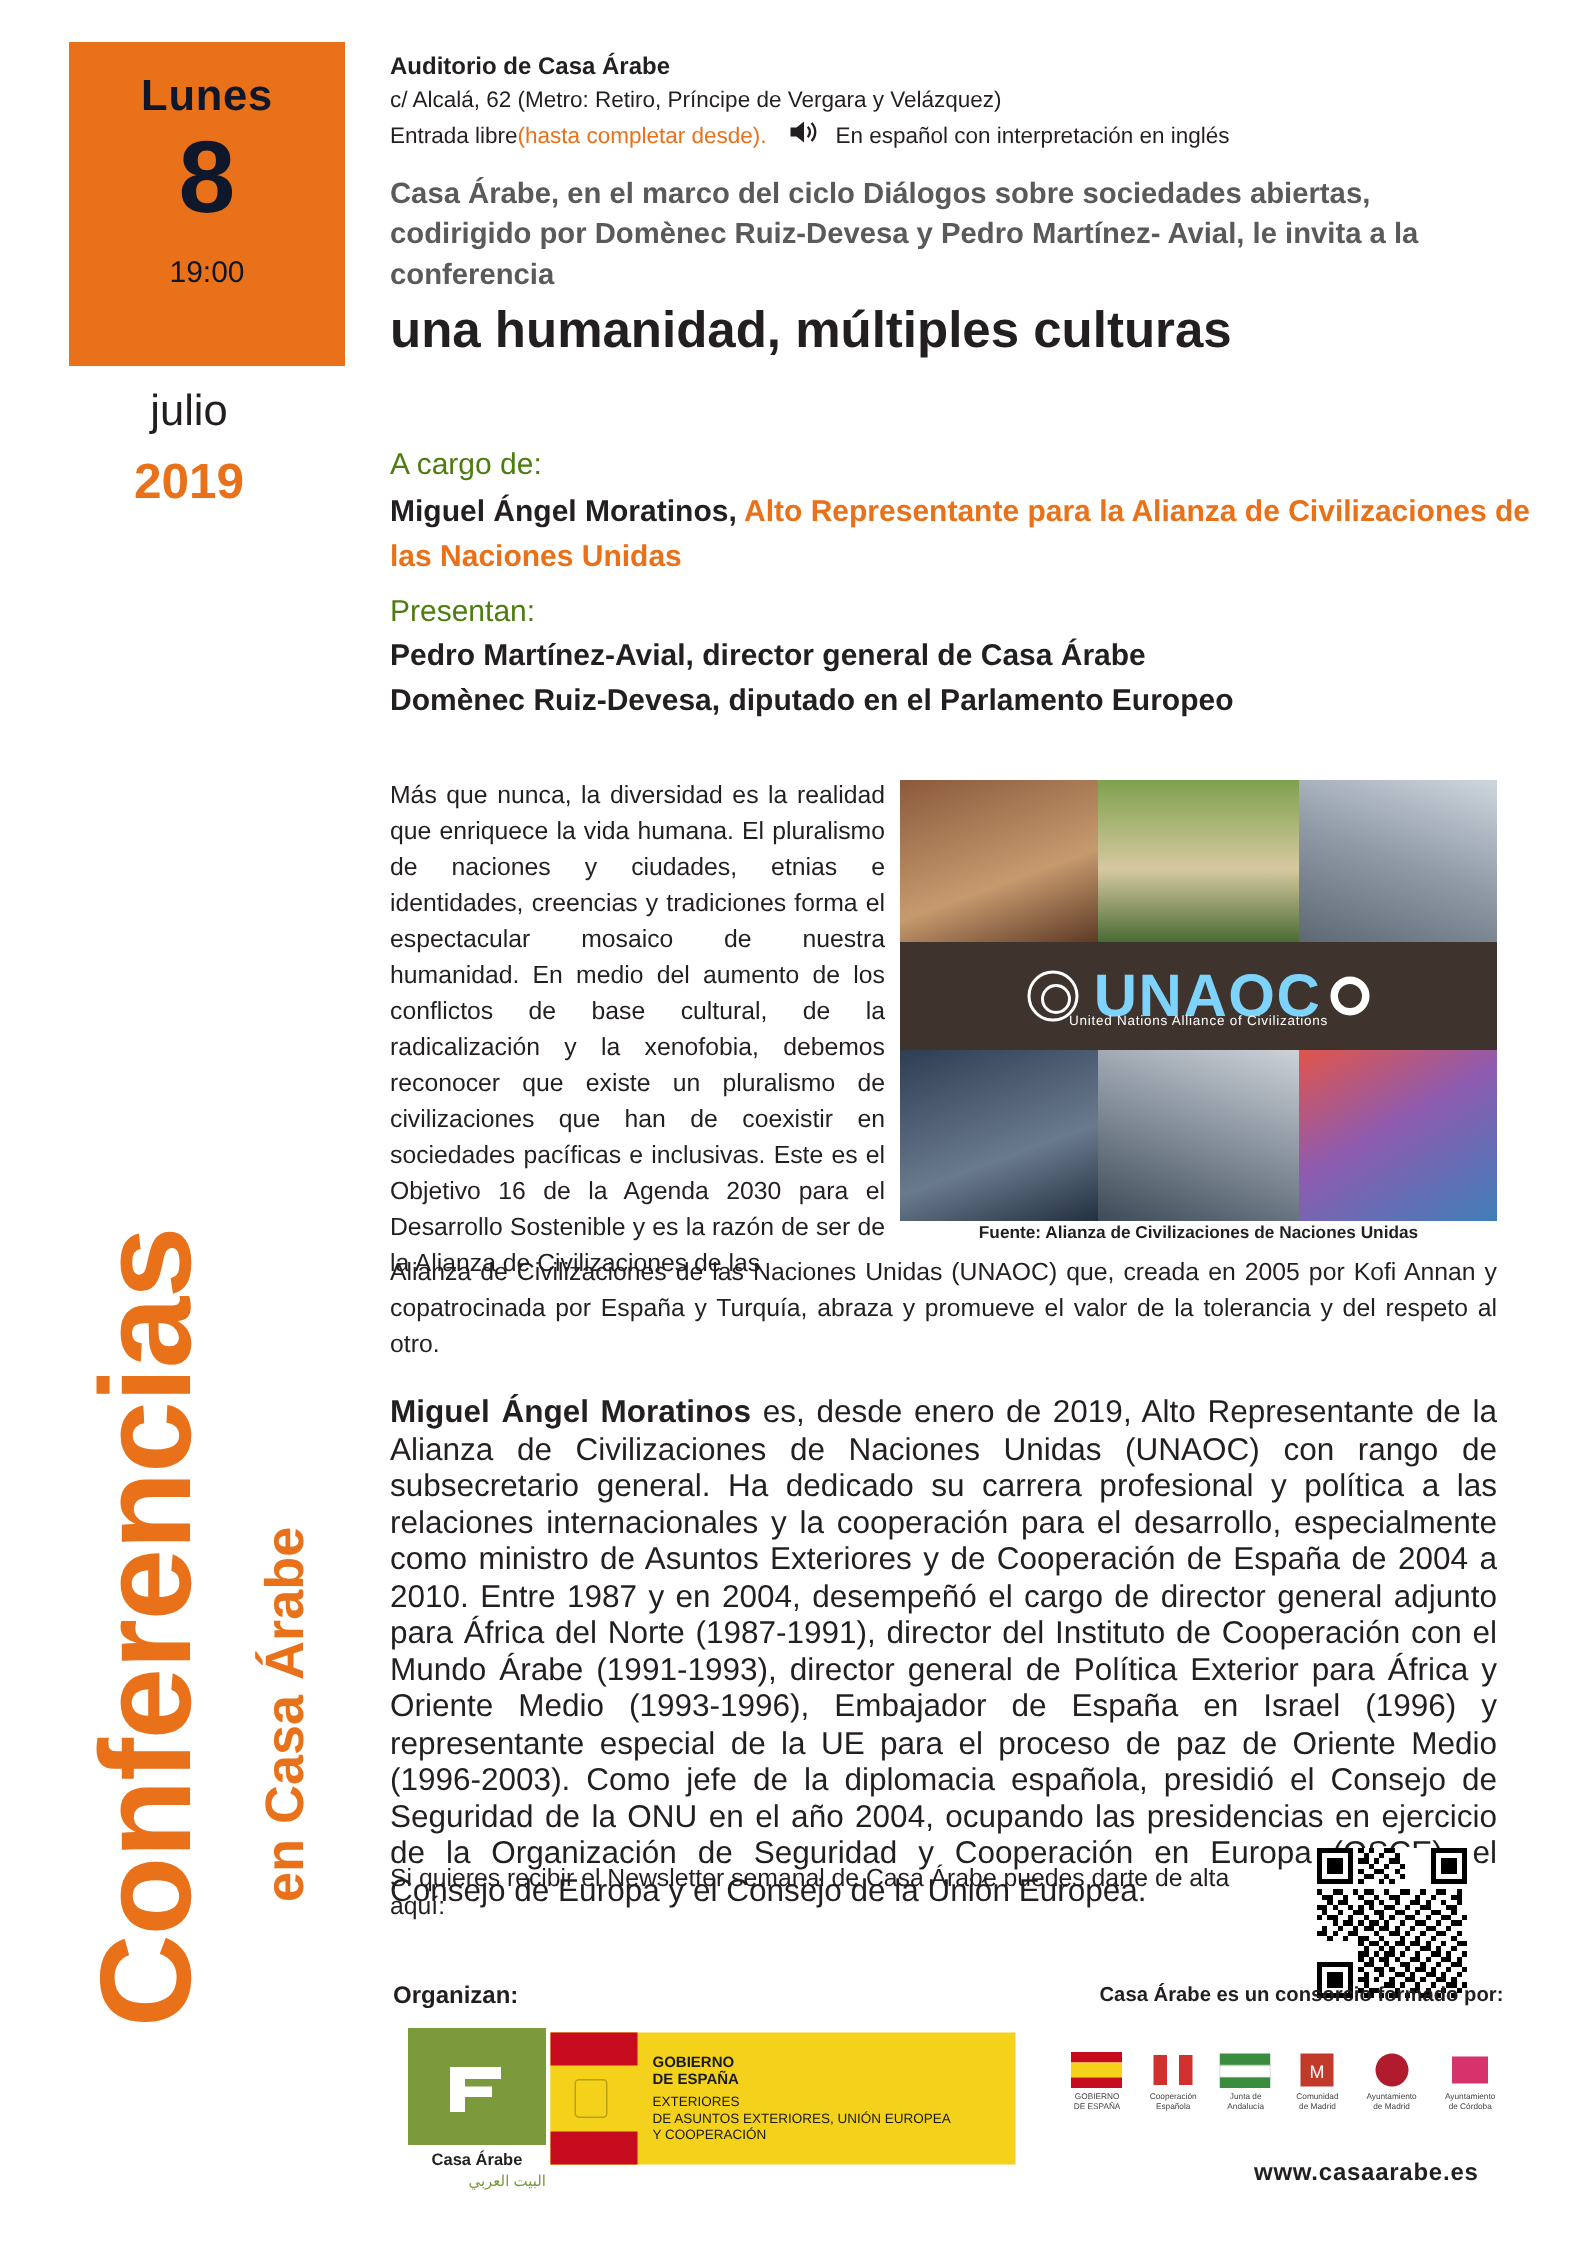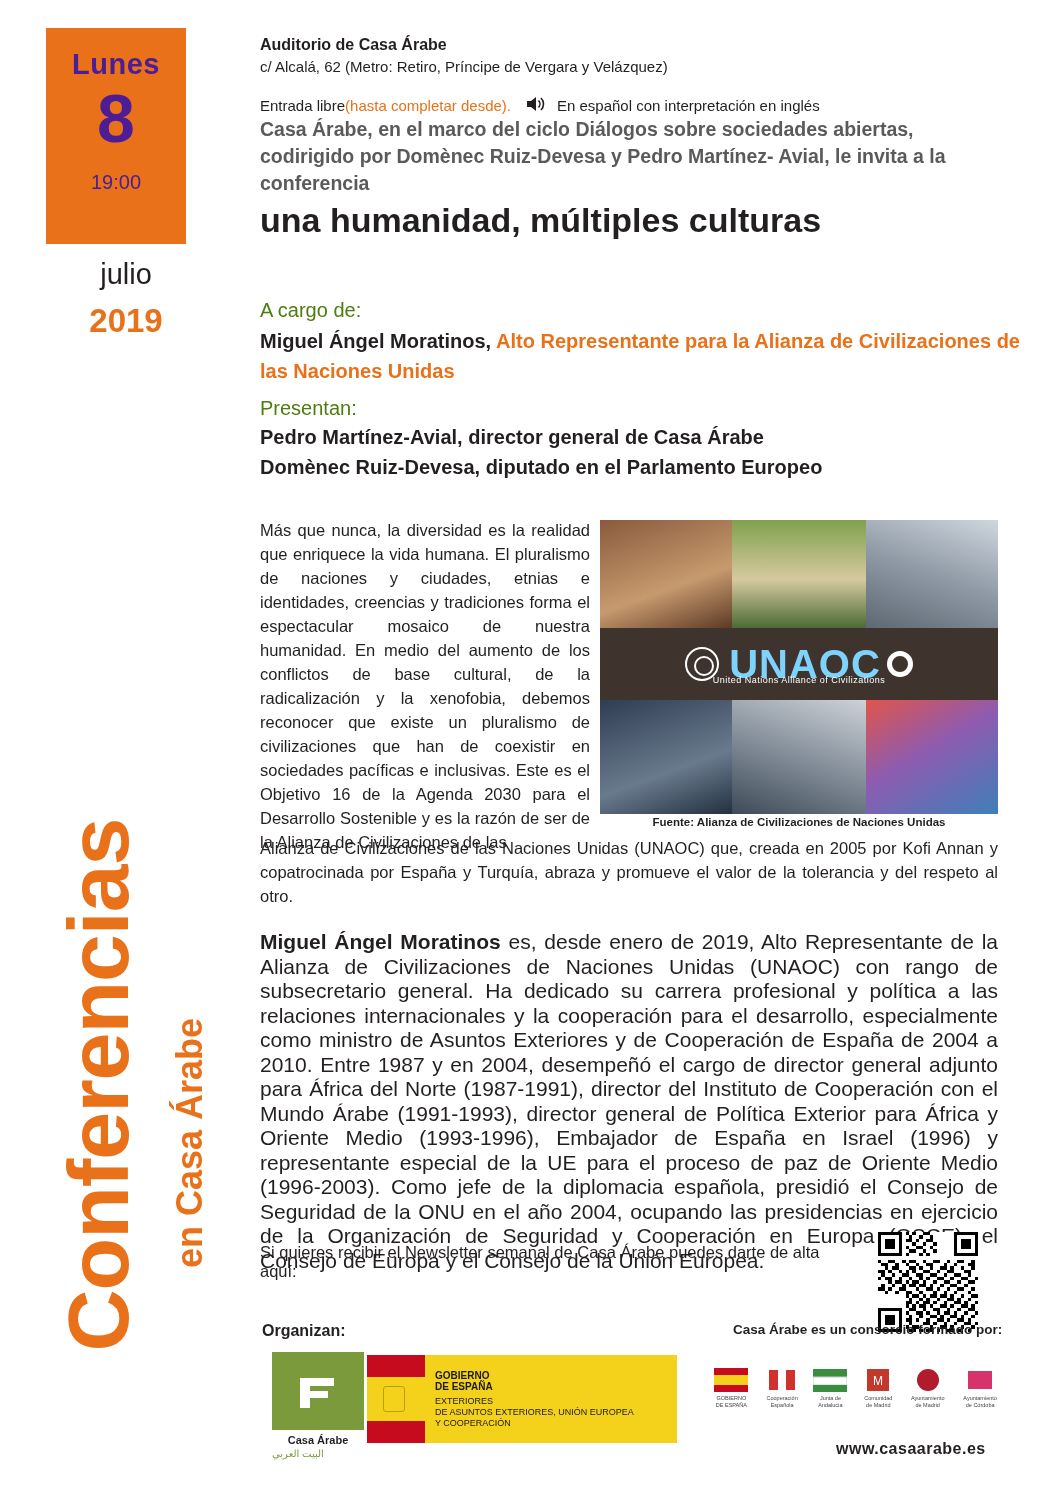--- a/index.html
+++ b/index.html
@@ -9,22 +9,22 @@
     background:#ffffff;
     font-family:"Liberation Sans", sans-serif;
     color:#231f20;
     position:relative;
     overflow:hidden;
   }
   .page { position:relative; width:1058px; height:1497px; }
 
   
   .datebox {
-    position:absolute; left:46px; top:28px; width:140px; height:216px;
-    background:#e8711a; color:#4c1d95; text-align:center;
+    position:absolute; left:46px; top:28px; width:184px; height:216px;
+    background:#e8711a; color:#0f172a; text-align:center;
   }
   .datebox .dow { font-size:29px; font-weight:bold; margin-top:20px; letter-spacing:0.5px; }
   .datebox .day { font-size:68px; font-weight:bold; line-height:62px; margin-top:6px; }
   .datebox .time { font-size:20px; margin-top:22px; }
   .month {
     position:absolute; left:46px; top:258px; width:160px; text-align:center;
     font-size:29px; color:#231f20;
   }
   .year {
     position:absolute; left:46px; top:302px; width:160px; text-align:center;
@@ -45,21 +45,21 @@
     transform:rotate(-90deg); transform-origin:center center;
     width:450px; text-align:left;
     font-size:36px; font-weight:bold; color:#e8711a;
     white-space:nowrap;
   }
 
   
   .venue { position:absolute; left:260px; top:36px; width:760px; }
   .venue .v1 { font-size:16px; font-weight:bold; color:#231f20; }
   .venue .v2 { font-size:15px; color:#231f20; margin-top:4px; }
-  .venue .v3 { font-size:15px; color:#231f20; margin-top:20px; display:flex; align-items:center; }
+  .venue .v3 { font-size:15px; color:#231f20; margin-top:4px; display:flex; align-items:center; }
   .venue .v3 .orange { color:#e8711a; }
   .speaker-icon { display:inline-block; margin:0 10px 0 14px; vertical-align:middle; }
 
   
   .intro {
     position:absolute; left:260px; top:116px; width:738px;
     font-size:19.5px; font-weight:bold; color:#5a5a5a; line-height:27px;
   }
   .intro .ital { }
 
@@ -133,21 +133,21 @@
   
   .organizan { position:absolute; left:262px; top:1322px; font-size:16px; font-weight:bold; color:#231f20; }
   .consorcio { position:absolute; left:733px; top:1322px; font-size:13.5px; font-weight:bold; color:#231f20; }
   .logo-casaarabe {
     position:absolute; left:272px; top:1352px; width:92px; height:110px;
     background:#ffffff; border:0;
   }
   .ca-green { position:absolute; left:0; top:0; width:92px; height:78px; background:#7a9a3b; }
   .ca-glyph { position:absolute; left:22px; top:16px; width:48px; height:46px; }
   .ca-txt { position:absolute; left:0; top:82px; width:92px; text-align:center; font-size:11px; font-weight:bold; color:#231f20; }
-  .ca-ar { position:absolute; left:0; top:96px; width:92px; text-align:left; font-size:10px; color:#7a9a3b; }
+  .ca-ar { position:absolute; left:0; top:96px; width:92px; text-align:right; font-size:10px; color:#7a9a3b; }
 
   .logo-gob {
     position:absolute; left:367px; top:1355px; width:310px; height:88px;
     background:#f4d21c; display:flex; align-items:center;
   }
   .gob-flag { width:58px; height:88px; position:relative; background:#f4d21c; }
   .gob-flag .s1 { position:absolute; top:0; left:0; width:58px; height:22px; background:#c60b1e; }
   .gob-flag .s2 { position:absolute; bottom:0; left:0; width:58px; height:22px; background:#c60b1e; }
   .gob-flag .shield { position:absolute; left:16px; top:31px; width:22px; height:26px; background:#f4d21c; border:1px solid #b9a00f; border-radius:3px; }
   .gob-txt { font-size:9px; color:#1a1a1a; line-height:11px; padding-left:10px; }

